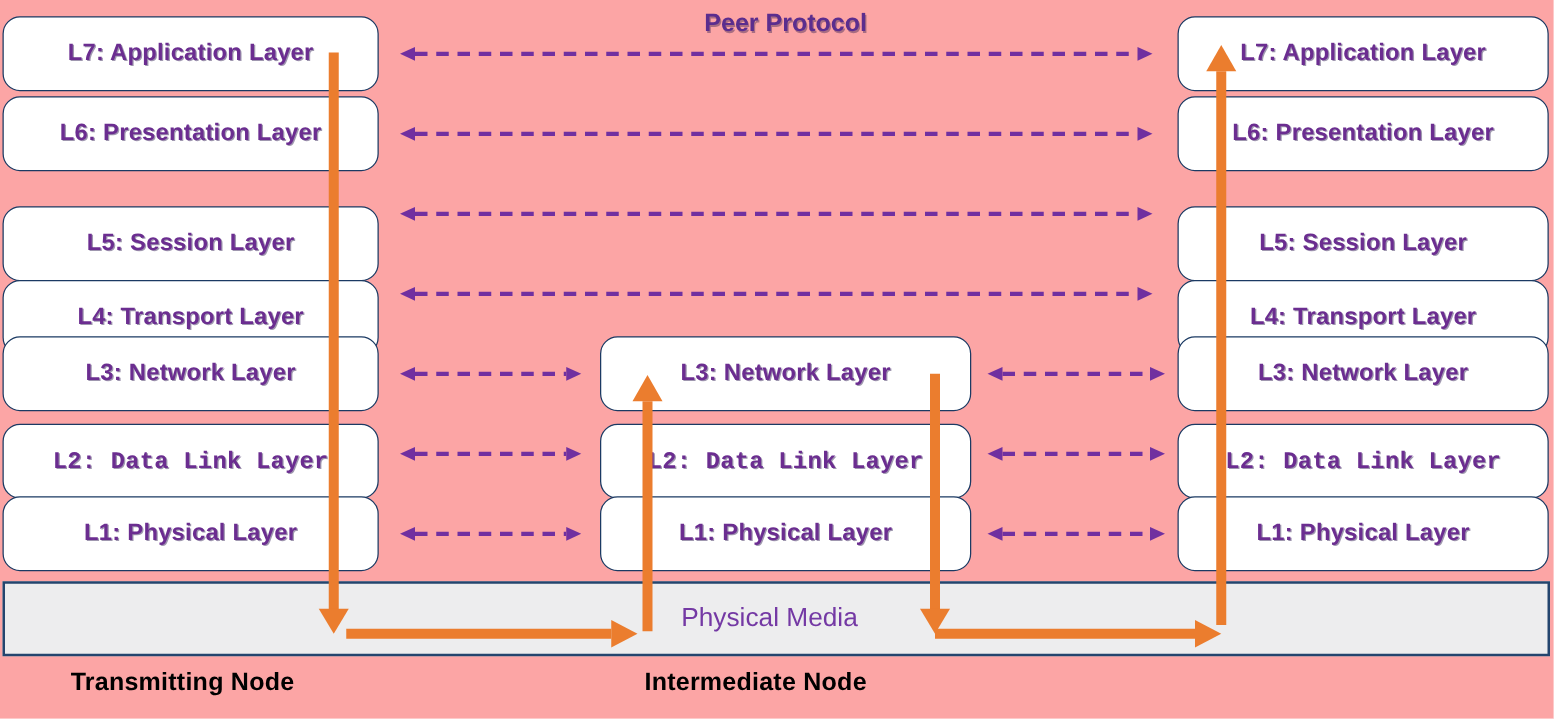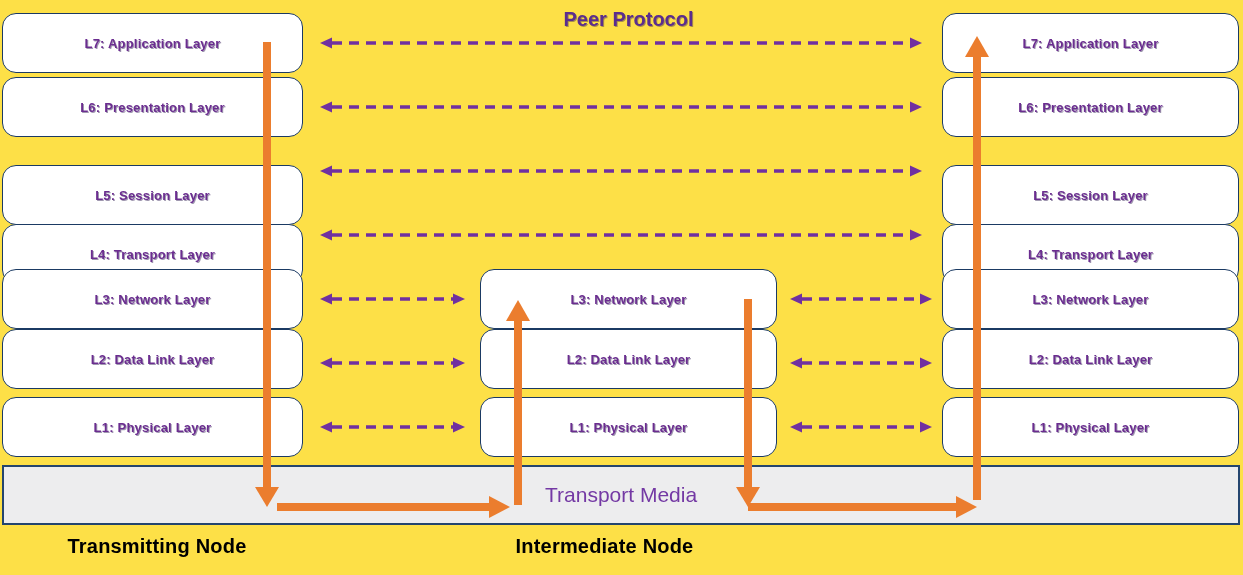--- a/index.html
+++ b/index.html
@@ -10,42 +10,42 @@
     --media-fill:#EDEDEE;
     --media-label:#7439A4;
     --node-label:#000000;
     --title-text:#5B2D8E;
   }
   html,body{margin:0;padding:0;background:#fff;}
   .diagram{
     position:relative;
     width:1243px;height:575px;
     font-family:"Liberation Sans", sans-serif;
-    background:#fde047;
+    background:#fca5a5;
     overflow:hidden;
   }
   .layer-box{
     position:absolute;
     box-sizing:border-box;
     height:60px;
     background:#fff;
     border:1.5px solid var(--box-border);
     border-radius:14px;
     display:flex;align-items:center;justify-content:center;
-    font-size:13px;font-weight:bold;
+    font-size:19px;font-weight:bold;
     color:var(--layer-text);
     text-shadow:1px 1px 0 rgba(43,24,77,0.45);
     letter-spacing:0.2px;
     z-index:1;
   }
   .col-left{left:2px;width:301px;}
   .col-mid{left:480px;width:297px;}
   .col-right{left:942px;width:297px;}
   .row-l7{top:13px;}  .row-l6{top:77px;}  .row-l5{top:141px;margin-top:24px;}
-  .row-l4{top:205px;margin-top:19px;} .row-l3{top:269px;} .row-l2{top:329px;} .row-l1{top:397px;}
+  .row-l4{top:205px;margin-top:19px;} .row-l3{top:269px;} .row-l2{top:339px;font-family:Liberation Mono, monospace;} .row-l1{top:397px;}
   .media-bar{
     position:absolute;
     box-sizing:border-box;
     left:2px;top:465px;width:1238px;height:60px;
     background:var(--media-fill);
     border:2px solid #24456E;
     z-index:0;
   }
   .media-label{
     position:absolute;
@@ -66,21 +66,21 @@
   }
   .node-label{
     position:absolute;
     top:533px;height:26px;
     display:flex;align-items:center;justify-content:center;
     font-size:20px;font-weight:800;
     color:var(--node-label);
     letter-spacing:0.2px;
     z-index:1;
   }
-  .node-label.transmitting{left:0px;width:292px;padding-left:11px;}
+  .node-label.transmitting{left:0px;width:292px;}
   .node-label.intermediate{left:456px;width:297px;}
   .node-label.receiving{left:940px;width:297px;}
   svg.arrows{
     position:absolute;left:0;top:0;width:1243px;height:575px;
     z-index:2;pointer-events:none;
   }
   .dash-line{stroke:var(--dashed-arrow);stroke-width:3.4;stroke-dasharray:10 7;fill:none;}
   .dash-head{fill:var(--dashed-arrow);stroke:none;}
   .flow-line{stroke:var(--data-flow-arrow);stroke-width:8;fill:none;}
   .flow-head{fill:var(--data-flow-arrow);stroke:none;}
@@ -106,21 +106,21 @@
 
   <div class="layer-box col-right row-l7">L7: Application Layer</div>
   <div class="layer-box col-right row-l6">L6: Presentation Layer</div>
   <div class="layer-box col-right row-l5">L5: Session Layer</div>
   <div class="layer-box col-right row-l4">L4: Transport Layer</div>
   <div class="layer-box col-right row-l3">L3: Network Layer</div>
   <div class="layer-box col-right row-l2">L2: Data Link Layer</div>
   <div class="layer-box col-right row-l1">L1: Physical Layer</div>
 
   <div class="media-bar"></div>
-  <div class="media-label">Transport Media</div>
+  <div class="media-label">Physical Media</div>
 
   <div class="node-label transmitting">Transmitting Node</div>
   <div class="node-label intermediate">Intermediate Node</div>
 
   <svg class="arrows" viewBox="0 0 1243 575">
 
     <g>
       <line class="dash-line" x1="332" y1="43" x2="910" y2="43"></line>
       <polygon class="dash-head" points="320,43 332,37.5 332,48.5"></polygon>
       <polygon class="dash-head" points="922,43 910,37.5 910,48.5"></polygon>

